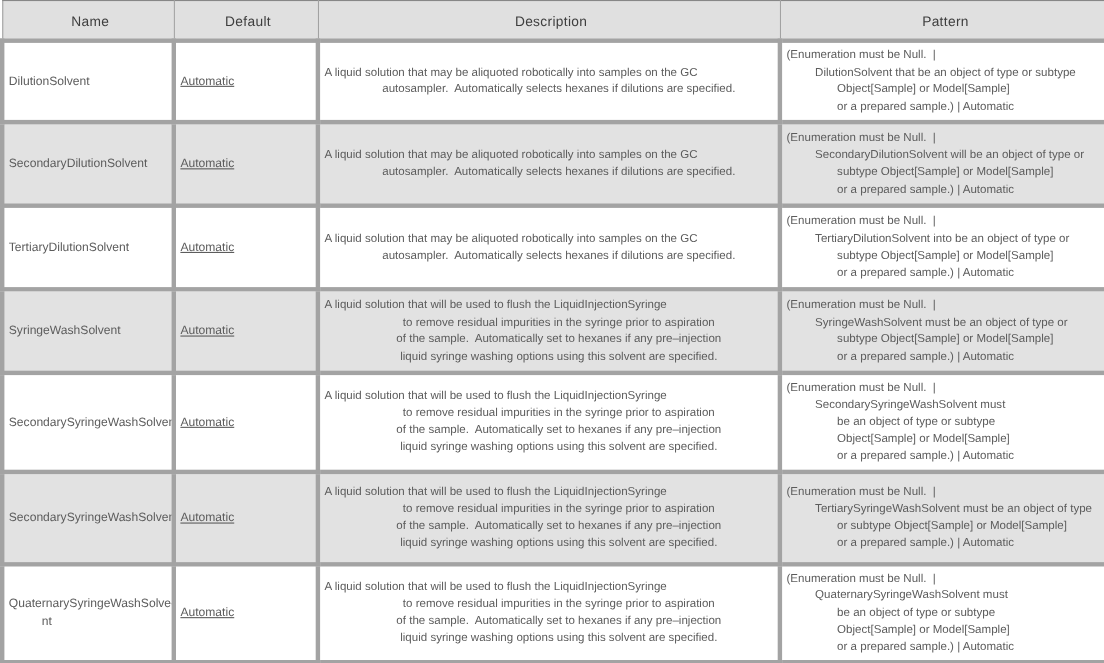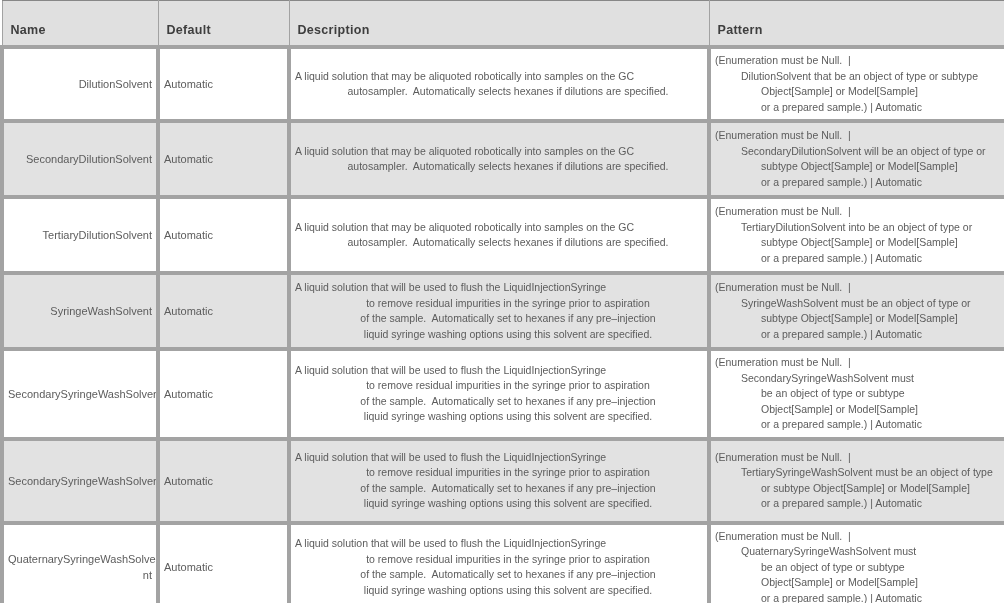--- a/index.html
+++ b/index.html
@@ -16,25 +16,25 @@
   }
   .options-table col.c-name    { width: 156px; }
   .options-table col.c-default { width: 131px; }
   .options-table col.c-desc    { width: 420px; }
   .options-table col.c-pattern { width: 297px; }
 
   .options-table th {
     background: #e0e0e0;
     color: #3e3e3e;
     font-size: 12.5px;
-    font-weight: bold;
+    font-weight: normal;
     letter-spacing: 0.3px;
-    text-align: left;
+    text-align: center;
     height: 30px;
-    padding: 14px 4px 0 8px;
+    padding: 4px 4px 0 8px;
     border: 1px solid #a2a2a2;
     border-top: 1px solid #878787;
     vertical-align: middle;
   }
   .options-table td {
     border: 4px solid #a3a3a3;
     vertical-align: middle;
     color: #5c5c5c;
     background: #ffffff;
     overflow: hidden;
@@ -43,22 +43,22 @@
   tr.alt td { background: #e2e2e2; }
 
   tr.h-r1 { height: 74px; }
   tr.h-r2 { height: 76px; }
   tr.h-r3 { height: 76px; }
   tr.h-r4 { height: 76px; }
   tr.h-r5 { height: 88px; }
   tr.h-r6 { height: 84px; }
   tr.h-r7 { height: 88px; }
 
-  .cell-name    { font-size: 11px;  padding-left: 8px; text-align: right; }
-  .cell-default { font-size: 11px;  padding-left: 7px; }
+  .cell-name    { font-size: 11px;  padding-left: 8px; }
+  .cell-default { font-size: 11px;  padding-left: 7px; text-decoration: underline; }
   .cell-desc    { font-size: 10.5px; padding-left: 6px; margin-left: 40px; }
   .cell-pattern { font-size: 10.5px; padding-left: 5px; }
 
   .ln {
     white-space: pre;
     line-height: 15.5px;
   }
   .cell-name .ln    { line-height: 16px; }
 
   

